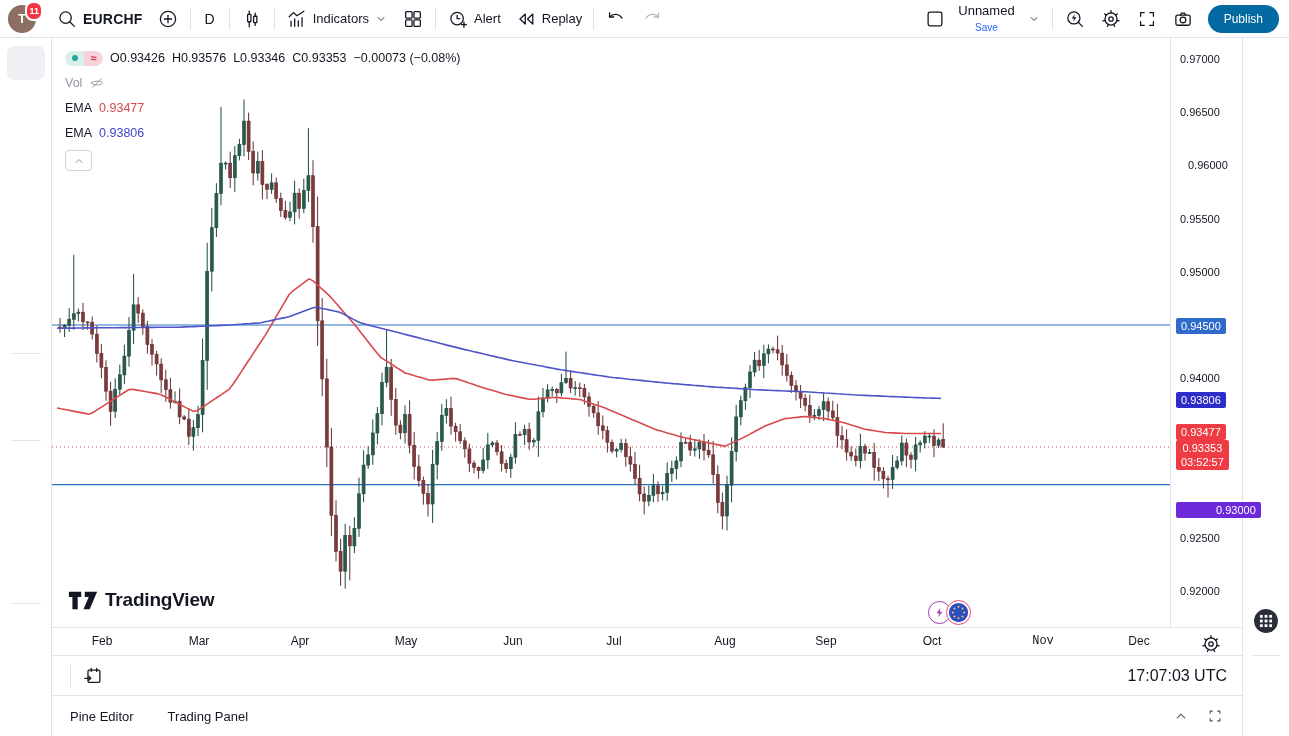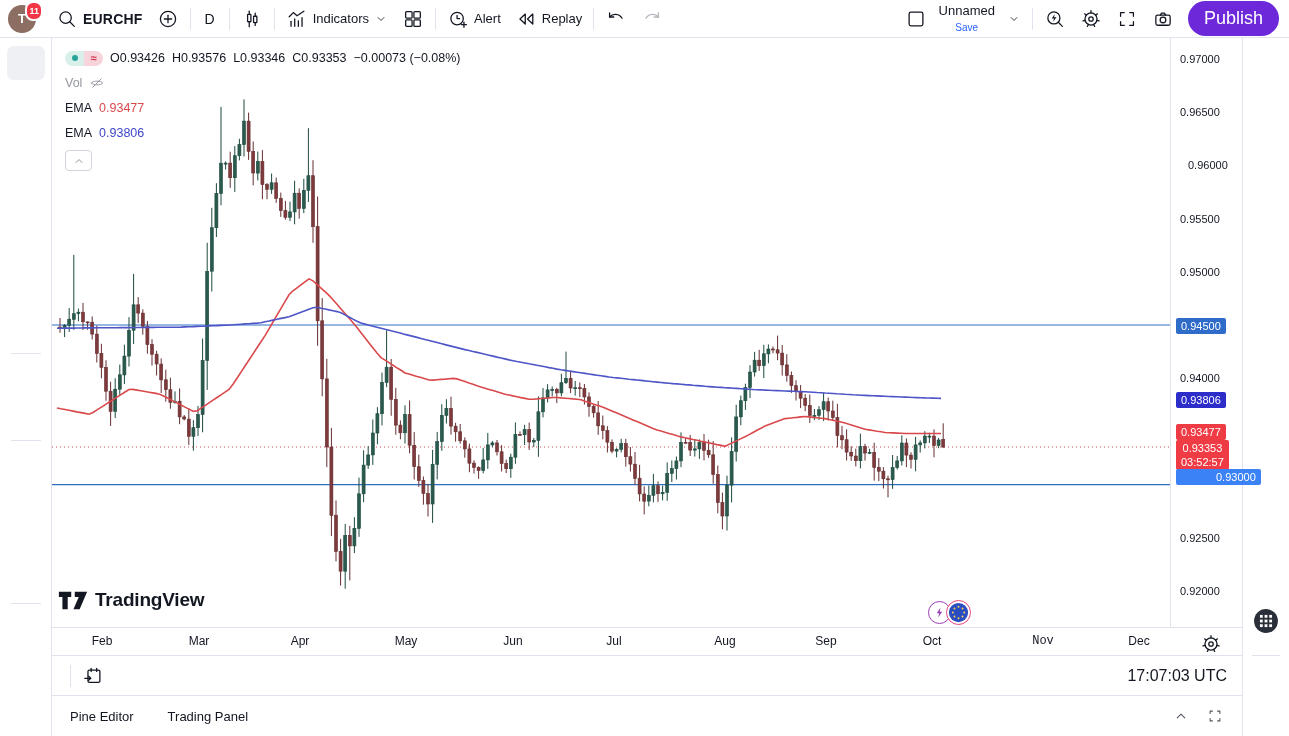--- a/index.html
+++ b/index.html
@@ -18,21 +18,21 @@
     background:#f23645; color:#fff; font-size:9px; font-weight:bold; display:flex; align-items:center;
     justify-content:center; border:2px solid #fff; padding:8px 2px;}
   .tb-btn { display:flex; align-items:center; gap:5px; padding:4px 6px; border-radius:5px; font-size:13px; }
   .sym { font-weight:bold; font-size:14px; letter-spacing:.2px; }
   .interval { font-size:14px; padding:4px 9px; }
   .sep { width:1px; height:22px; background:#e0e3eb; margin:0 3px; flex:none;}
   .spacer { flex:1; }
   .savewrap { display:flex; flex-direction:column; align-items:center; line-height:1.05; padding:2px 4px;}
   .savewrap .nm { font-size:13px; }
   .savewrap .sv { font-size:10px; color:#2962ff; }
-  .publish { background:#6d28d9; color:#fff; font-size:18px; padding:7px 16px; border-radius:18px; margin-left:6px;}
+  .publish { background:#0369a1; color:#fff; font-size:12px; padding:7px 16px; border-radius:18px; margin-left:6px;}
   .ic svg, [data-icon] svg { width:22px; height:22px; display:block; }
   .s16 svg { width:16px; height:16px; } .s14 svg { width:14px; height:14px; }
   .s18 svg { width:18px; height:18px; } .s26 svg { width:26px; height:26px; }
 
   
   .main { display:flex; height:698px; }
   .left-tb { width:52px; flex:none; border-right:1px solid #e0e3eb; display:flex; flex-direction:column;
     align-items:center; padding-top:8px; gap:4px; }
   .tool { width:38px; height:34px; display:flex; align-items:center; justify-content:center; border-radius:7px; }
   .tool.selected { background:#eef0f3; }
@@ -56,21 +56,21 @@
   .lrow { display:flex; align-items:center; gap:7px; margin-bottom:9px; height:16px;}
   .pill { display:flex; width:38px; height:15px; border-radius:8px; overflow:hidden; }
   .pill .g { flex:1; background:#d8f0e9; display:flex; align-items:center; justify-content:center;}
   .pill .g i { width:6px; height:6px; border-radius:50%; background:#26a69a; display:block;}
   .pill .p { flex:1; background:#f7d4dc; color:#cc2f4a; font-weight:bold; font-size:11px;
     display:flex; align-items:center; justify-content:center; font-style:normal;}
   .vol { color:#9598a1; }
   .emaval { font-weight:400; }
   .collapse-btn { width:27px; height:21px; border:1px solid #d1d4dc; border-radius:4px; background:#fff;
     display:flex; align-items:center; justify-content:center; margin-top:2px;}
-  .watermark { position:absolute; left:6px; top:551px; display:flex; align-items:center; gap:7px; }
+  .watermark { position:absolute; left:16px; top:551px; display:flex; align-items:center; gap:7px; }
   .watermark .wm-text { font-size:19px; font-weight:bold; letter-spacing:-.2px;}
   .events { position:absolute; left:876px; top:562px; width:46px; height:26px; }
   .ev-l { position:absolute; left:0; top:1px; width:23px; height:23px; border-radius:50%; background:#fff;
     border:1.6px solid #9c3db8; display:flex; align-items:center; justify-content:center;}
   .ev-r { position:absolute; left:18px; top:0; width:25px; height:25px; border-radius:50%;
     border:1.6px solid #e8467c; display:flex; align-items:center; justify-content:center; background:#fff;}
 
   
   .taxis { height:27px; position:relative; font-size:12px; }
   .month { position:absolute; top:6px; transform:translateX(-50%); }
@@ -849,21 +849,21 @@
           <div class="ptick" data-interactable="false" style="top: 127px; margin-left: 8px;">0.96000</div>
           <div class="ptick" data-interactable="false" style="top: 181px;">0.95500</div>
           <div class="ptick" data-interactable="false" style="top: 234px;">0.95000</div>
           <div class="ptick" data-interactable="false" style="top: 340px;">0.94000</div>
           <div class="ptick" data-interactable="false" style="top: 500px;">0.92500</div>
           <div class="ptick" data-interactable="false" style="top: 553px;">0.92000</div>
           <div class="pbadge" data-interactable="false" style="top: 288px; background: rgb(47, 107, 201);">0.94500</div>
           <div class="pbadge" data-interactable="false" style="top: 362px; background: rgb(45, 45, 201);">0.93806</div>
           <div class="pbadge" data-interactable="false" style="top: 394px; background: rgb(239, 59, 68);">0.93477</div>
           <div class="pbadge" data-interactable="false" style="top: 417px; background: rgb(239, 59, 68);">0.93353<br>03:52:57</div>
-          <div class="pbadge" data-interactable="false" style="top: 439px; background: #3b82f6; padding-left: 40px;">0.93000</div>
+          <div class="pbadge" data-interactable="false" style="top: 472px; background: #6d28d9; padding-left: 40px;">0.93000</div>
         </div>
     </div>
 
     <div class="taxis" id="tAxis" data-interactable="true">
       <span class="ax-gear" data-icon="gear" class2="" data-interactable="true">
           <svg viewBox="0 0 24 24" fill="none" stroke="#131722" stroke-width="1.4" stroke-linecap="round" stroke-linejoin="round">
             <circle cx="12" cy="12" r="6.6"></circle>
             <circle cx="12" cy="12" r="2.4"></circle>
             <line x1="12" y1="3" x2="12" y2="5.4"></line>
             <line x1="12" y1="3" x2="12" y2="5.4" transform="rotate(51 12 12)"></line>

